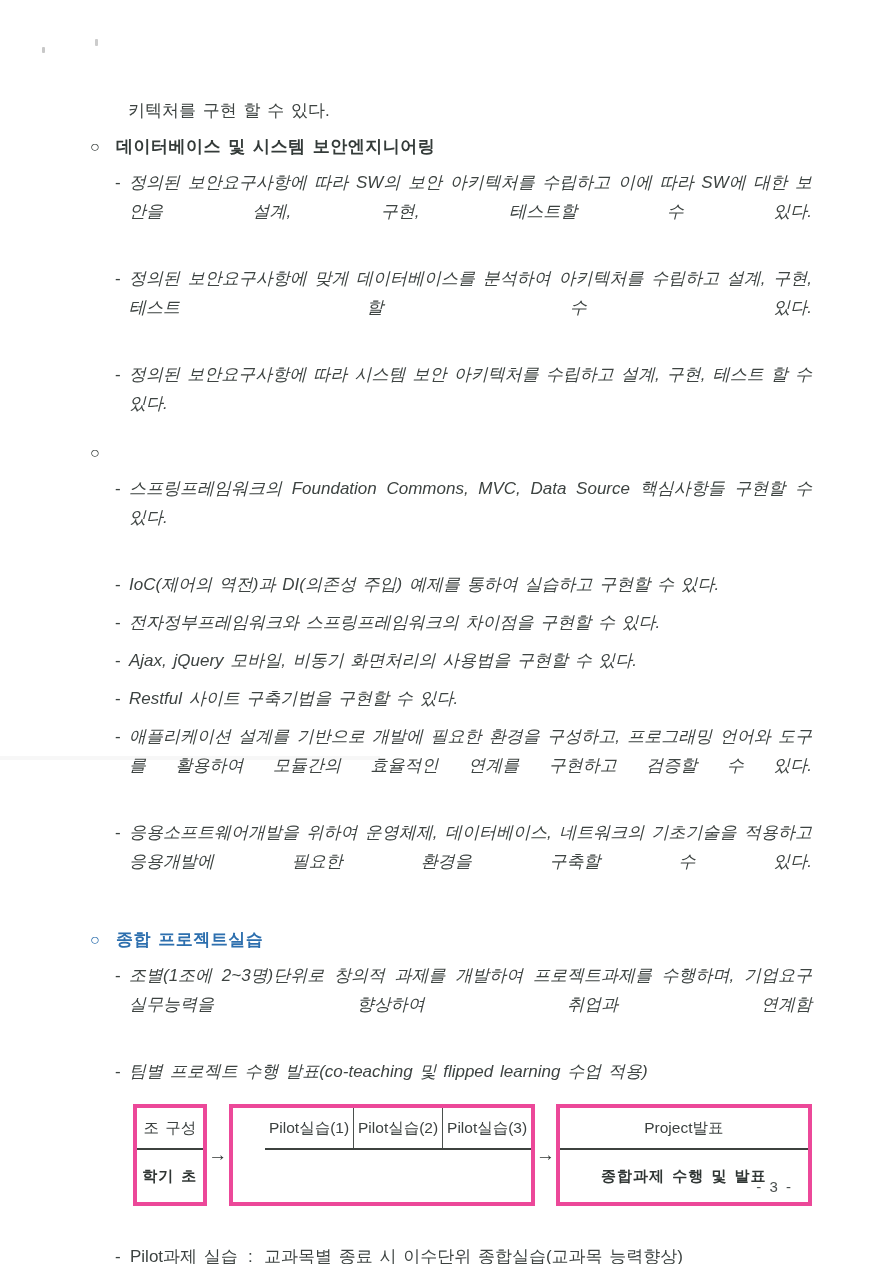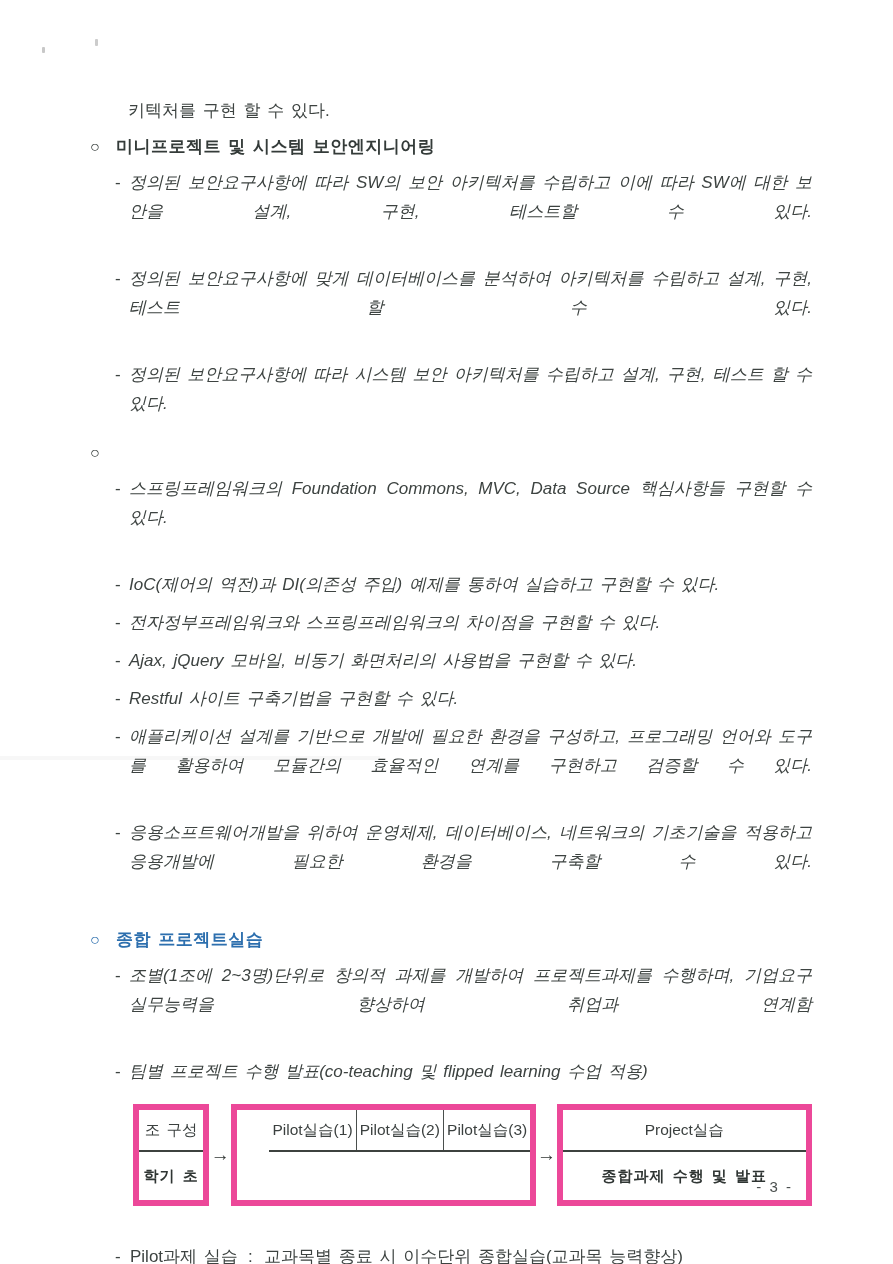--- a/index.html
+++ b/index.html
@@ -17,21 +17,21 @@
   .section.accent .sec-head{color:#2d6fae;}
   .bullets{margin-top:2px;}
   .bullet{display:flex;margin-left:25px;margin-top:7px;}
   .bullet + .bullet{margin-top:9px;}
   .bullet .dash{width:14px;flex:none;}
   .bullet p{margin:0;flex:1;text-align:justify;font-style:italic;}
   .bullet p:after{content:"";display:inline-block;width:100%;}
   .bullet.lastline p:after{display:none;}
   
   .dgm{display:flex;margin-left:43px;margin-top:18px;height:102px;line-height:normal;}
-  .stage{border:6px solid #ec4899;display:flex;flex-direction:column;background:#fff;}
+  .stage{border:4px solid #ec4899;display:flex;flex-direction:column;background:#fff;}
   .st1{width:70px;}
   .st2{width:284px;padding-left:32px;}
   .st3{width:265px;}
   .row-top{height:40px;flex:none;border-bottom:2px solid #3d423f;display:flex;align-items:stretch;}
   .cell{flex:1;display:flex;align-items:center;justify-content:center;font-size:15.5px;color:#3b403f;}
   .cell + .cell{border-left:1.5px solid #4a4f4d;}
   .row-bottom{flex:1;display:flex;align-items:center;justify-content:center;font-weight:bold;font-size:15px;color:#2f3533;letter-spacing:1px;}
   .arr{display:flex;align-items:center;justify-content:center;font-size:19px;font-weight:bold;color:#2f3432;}
   .arr.a1{width:24px;}
   .arr.a2{width:22px;}
@@ -57,21 +57,21 @@
 <div class="speck sp2"></div>
 <div class="streak"></div>
 
 <div class="content">
 
   <p class="cont-line">키텍처를 구현 할 수 있다.</p>
 
   <div class="section first">
     <div class="sec-head">
       <span class="circle">○</span>
-      <span>미니프로젝트 및 시스템 보안엔지니어링</span>
+      <span>데이터베이스 및 시스템 보안엔지니어링</span>
     </div>
     <div class="bullets">
       <div class="bullet">
         <span class="dash">-</span>
         <p>정의된 보안요구사항에 따라 SW의 보안 아키텍처를 수립하고 이에 따라 SW에 대한 보안을 설계, 구현, 테스트할 수 있다.</p>
       </div>
       <div class="bullet">
         <span class="dash">-</span>
         <p>정의된 보안요구사항에 맞게 데이터베이스를 분석하여 아키텍처를 수립하고 설계, 구현, 테스트 할 수 있다.</p>
       </div>
@@ -145,21 +145,21 @@
       <div class="stage st2">
         <div class="row-top">
           <span class="cell">Pilot실습(1)</span>
           <span class="cell">Pilot실습(2)</span>
           <span class="cell">Pilot실습(3)</span>
         </div>
       </div>
       <div class="arr a2">→</div>
       <div class="stage st3">
         <div class="row-top">
-          <span class="cell">Project실습</span>
+          <span class="cell">Project발표</span>
         </div>
         <div class="row-bottom">종합과제 수행 및 발표</div>
       </div>
     </div>
 
     <div class="notes">
       <div class="note">
         <span class="dash">-</span>
         <span class="label">Pilot과제 실습</span>
         <span class="colon">:</span>

